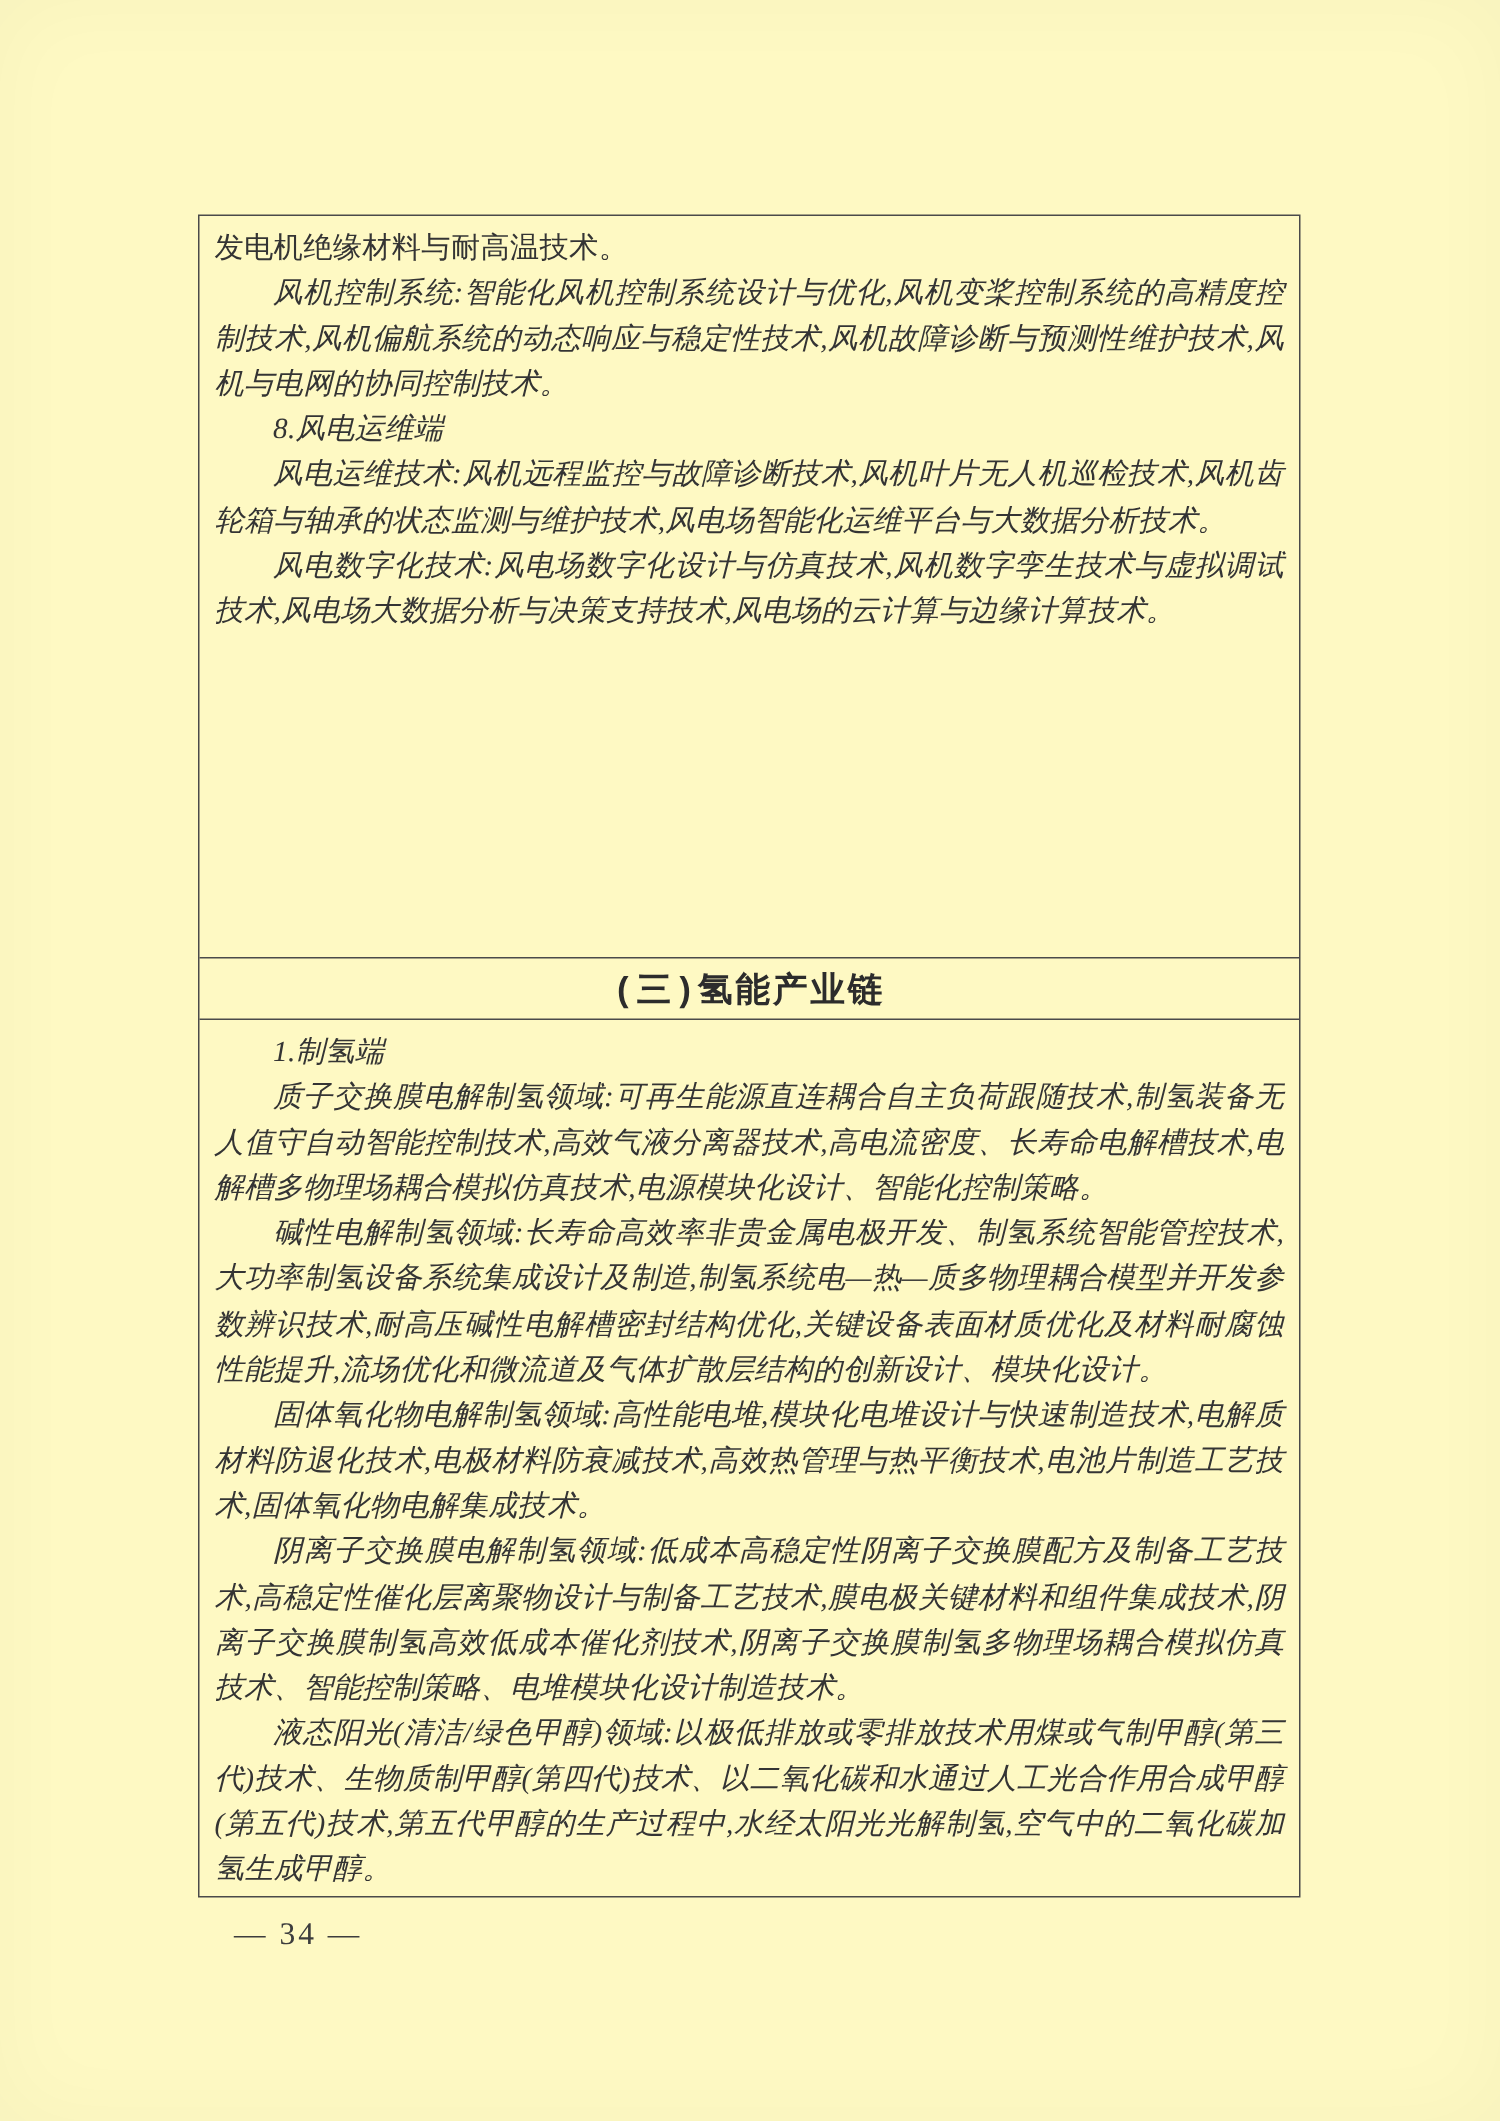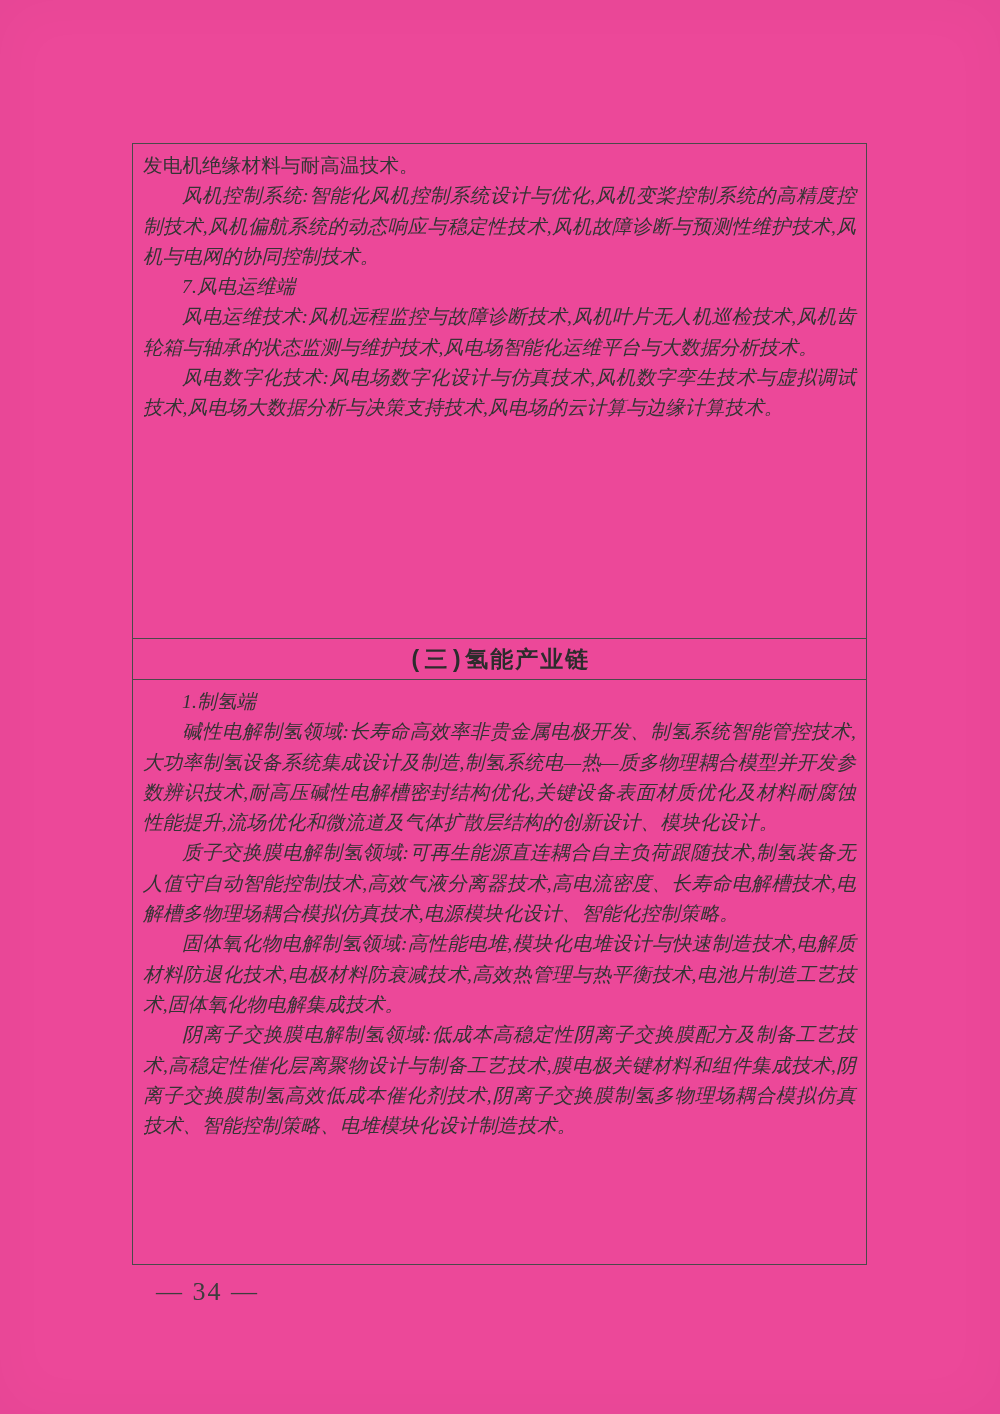--- a/index.html
+++ b/index.html
@@ -5,21 +5,21 @@
   html, body {
     margin: 0;
     padding: 0;
     background: #e9e9e9;
   }
   .page {
     position: relative;
     width: 1000px;
     height: 1414px;
     margin: 0 auto;
-    background: #ec4899;
+    background: #fef9c3;
     font-family: "Liberation Serif", "DejaVu Serif", serif;
     color: #333333;
     overflow: hidden;
     box-shadow: inset 0 0 60px rgba(0,0,0,0.03);
   }
   .doc-table {
     position: absolute;
     left: 132px;
     top: 143px;
     width: 735px;
@@ -56,49 +56,50 @@
     line-height: 30.3px;
     text-align: justify;
     letter-spacing: 0.2px;
     color: #343434;
   }
   .indent { text-indent: 2em; font-style: italic; }
   .page-number {
     position: absolute;
     left: 156px;
     top: 1277px;
-    font-size: 26px;
+    font-size: 21px;
     letter-spacing: 2px;
     color: #3d3d3d;
   }
 </style>
 </head>
 <body>
 
 <div class="page">
 
   <div class="doc-table">
 
     <div class="cell section-wind">
       <p class="para">发电机绝缘材料与耐高温技术。</p>
       <p class="para indent">风机控制系统:智能化风机控制系统设计与优化,风机变桨控制系统的高精度控制技术,风机偏航系统的动态响应与稳定性技术,风机故障诊断与预测性维护技术,风机与电网的协同控制技术。</p>
-      <p class="para indent">7.风电运维端</p>
+      <p class="para indent">8.风电运维端</p>
       <p class="para indent">风电运维技术:风机远程监控与故障诊断技术,风机叶片无人机巡检技术,风机齿轮箱与轴承的状态监测与维护技术,风电场智能化运维平台与大数据分析技术。</p>
       <p class="para indent">风电数字化技术:风电场数字化设计与仿真技术,风机数字孪生技术与虚拟调试技术,风电场大数据分析与决策支持技术,风电场的云计算与边缘计算技术。</p>
     </div>
 
     <div class="cell header-row">
       <span class="header-title">(三)氢能产业链</span>
     </div>
 
     <div class="cell section-hydro">
       <p class="para indent">1.制氢端</p>
+      <p class="para indent">质子交换膜电解制氢领域:可再生能源直连耦合自主负荷跟随技术,制氢装备无人值守自动智能控制技术,高效气液分离器技术,高电流密度、长寿命电解槽技术,电解槽多物理场耦合模拟仿真技术,电源模块化设计、智能化控制策略。</p>
       <p class="para indent">碱性电解制氢领域:长寿命高效率非贵金属电极开发、制氢系统智能管控技术,大功率制氢设备系统集成设计及制造,制氢系统电—热—质多物理耦合模型并开发参数辨识技术,耐高压碱性电解槽密封结构优化,关键设备表面材质优化及材料耐腐蚀性能提升,流场优化和微流道及气体扩散层结构的创新设计、模块化设计。</p>
-      <p class="para indent">质子交换膜电解制氢领域:可再生能源直连耦合自主负荷跟随技术,制氢装备无人值守自动智能控制技术,高效气液分离器技术,高电流密度、长寿命电解槽技术,电解槽多物理场耦合模拟仿真技术,电源模块化设计、智能化控制策略。</p>
       <p class="para indent">固体氧化物电解制氢领域:高性能电堆,模块化电堆设计与快速制造技术,电解质材料防退化技术,电极材料防衰减技术,高效热管理与热平衡技术,电池片制造工艺技术,固体氧化物电解集成技术。</p>
       <p class="para indent">阴离子交换膜电解制氢领域:低成本高稳定性阴离子交换膜配方及制备工艺技术,高稳定性催化层离聚物设计与制备工艺技术,膜电极关键材料和组件集成技术,阴离子交换膜制氢高效低成本催化剂技术,阴离子交换膜制氢多物理场耦合模拟仿真技术、智能控制策略、电堆模块化设计制造技术。</p>
+      <p class="para indent">液态阳光(清洁/绿色甲醇)领域:以极低排放或零排放技术用煤或气制甲醇(第三代)技术、生物质制甲醇(第四代)技术、以二氧化碳和水通过人工光合作用合成甲醇(第五代)技术,第五代甲醇的生产过程中,水经太阳光光解制氢,空气中的二氧化碳加氢生成甲醇。</p>
     </div>
 
   </div>
 
   <div class="page-number">— 34 —</div>
 
 </div>
 
 </body></html>

